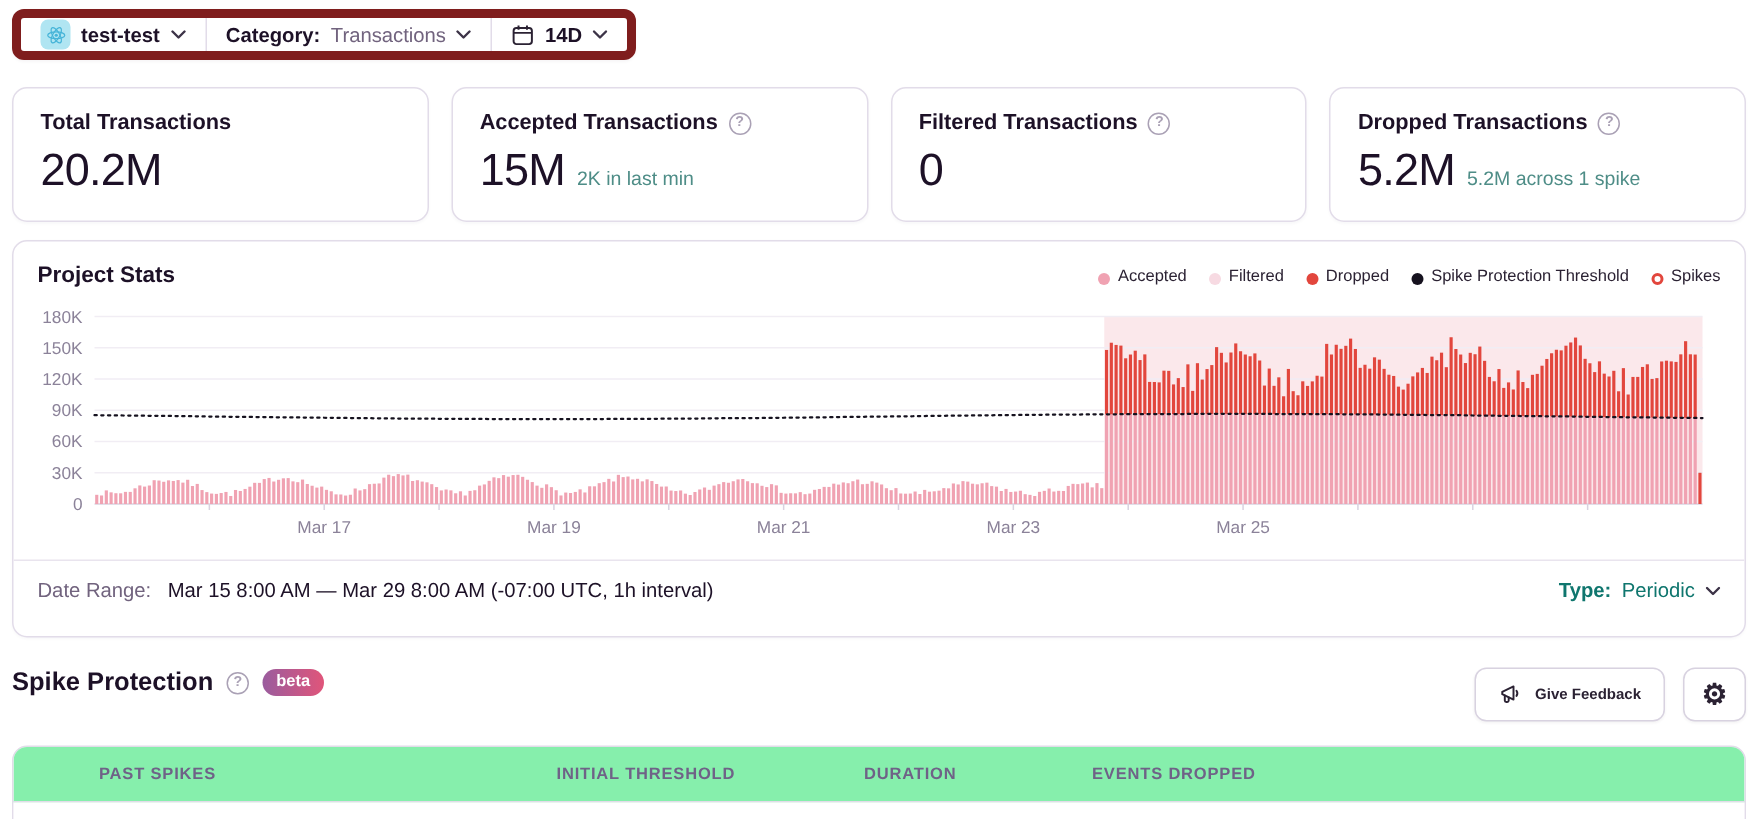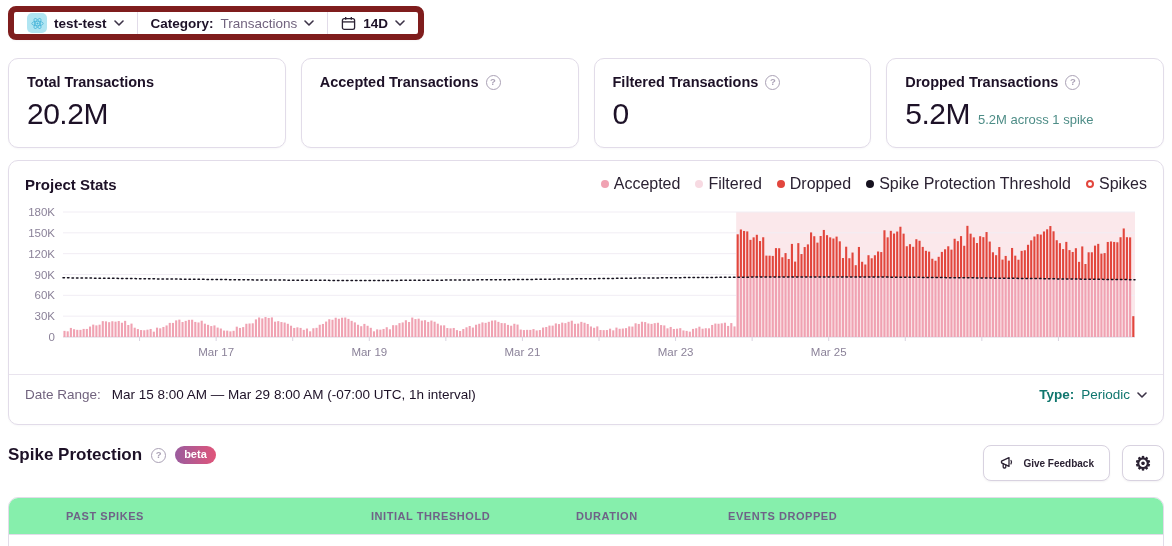--- a/index.html
+++ b/index.html
@@ -32,21 +32,21 @@
   .card-value { font-size:30px; font-weight:500; letter-spacing:-0.5px; }
   .card-sub { font-size:13px; color:#4e8d87; }
 
   
   .panel { border:1px solid #e2dce9; border-radius:10px; background:#fff;
     box-shadow:0 1px 2px rgba(43,34,51,.03); }
   .chart-panel { margin-top:12px; height:265px; overflow:hidden; }
   .chart-head { display:flex; align-items:center; justify-content:space-between; padding:14px 16px 0 16px; }
   .chart-head h2 { font-size:15px; font-weight:700; }
   .legend { display:flex; align-items:center; gap:15px; }
-  .legend-item { display:inline-flex; align-items:center; gap:5px; font-size:16px; color:#2b2233; cursor:pointer; }
+  .legend-item { display:inline-flex; align-items:flex-end; gap:5px; font-size:11px; color:#2b2233; cursor:pointer; }
   .lg-dot { width:8px; height:8px; border-radius:50%; display:inline-block; }
   .lg-ring { width:8px; height:8px; border-radius:50%; display:inline-block; border:2px solid #e2463d; background:#fff; }
   .chart-svg { display:block; margin-top:9px; }
   .chart-foot { border-top:1px solid #e9e4ee; padding:0 16px; height:40px;
     display:flex; align-items:center; justify-content:space-between; font-size:13.5px; }
   .foot-left { display:flex; align-items:center; gap:11px; }
   .foot-label { color:#71637e; }
   .type-btn { display:flex; align-items:center; gap:7px; background:none; border:none; cursor:pointer;
     font-family:inherit; font-size:13.5px; color:#0f766e; }
 
@@ -119,20 +119,24 @@
       <span class="card-title">Total Transactions</span>
     </div>
     <div class="card-value-row">
       <span class="card-value">20.2M</span>
     </div>
   </div>
   <div class="card">
     <div class="card-title-row">
       <span class="card-title">Accepted Transactions</span>
       <span class="help">?</span>
+    </div>
+    <div class="card-value-row">
+      <span class="card-value">15M</span>
+      <span class="card-sub">2K in last min</span>
     </div>
   </div>
   <div class="card">
     <div class="card-title-row">
       <span class="card-title">Filtered Transactions</span>
       <span class="help">?</span>
     </div>
     <div class="card-value-row">
       <span class="card-value">0</span>
     </div>

